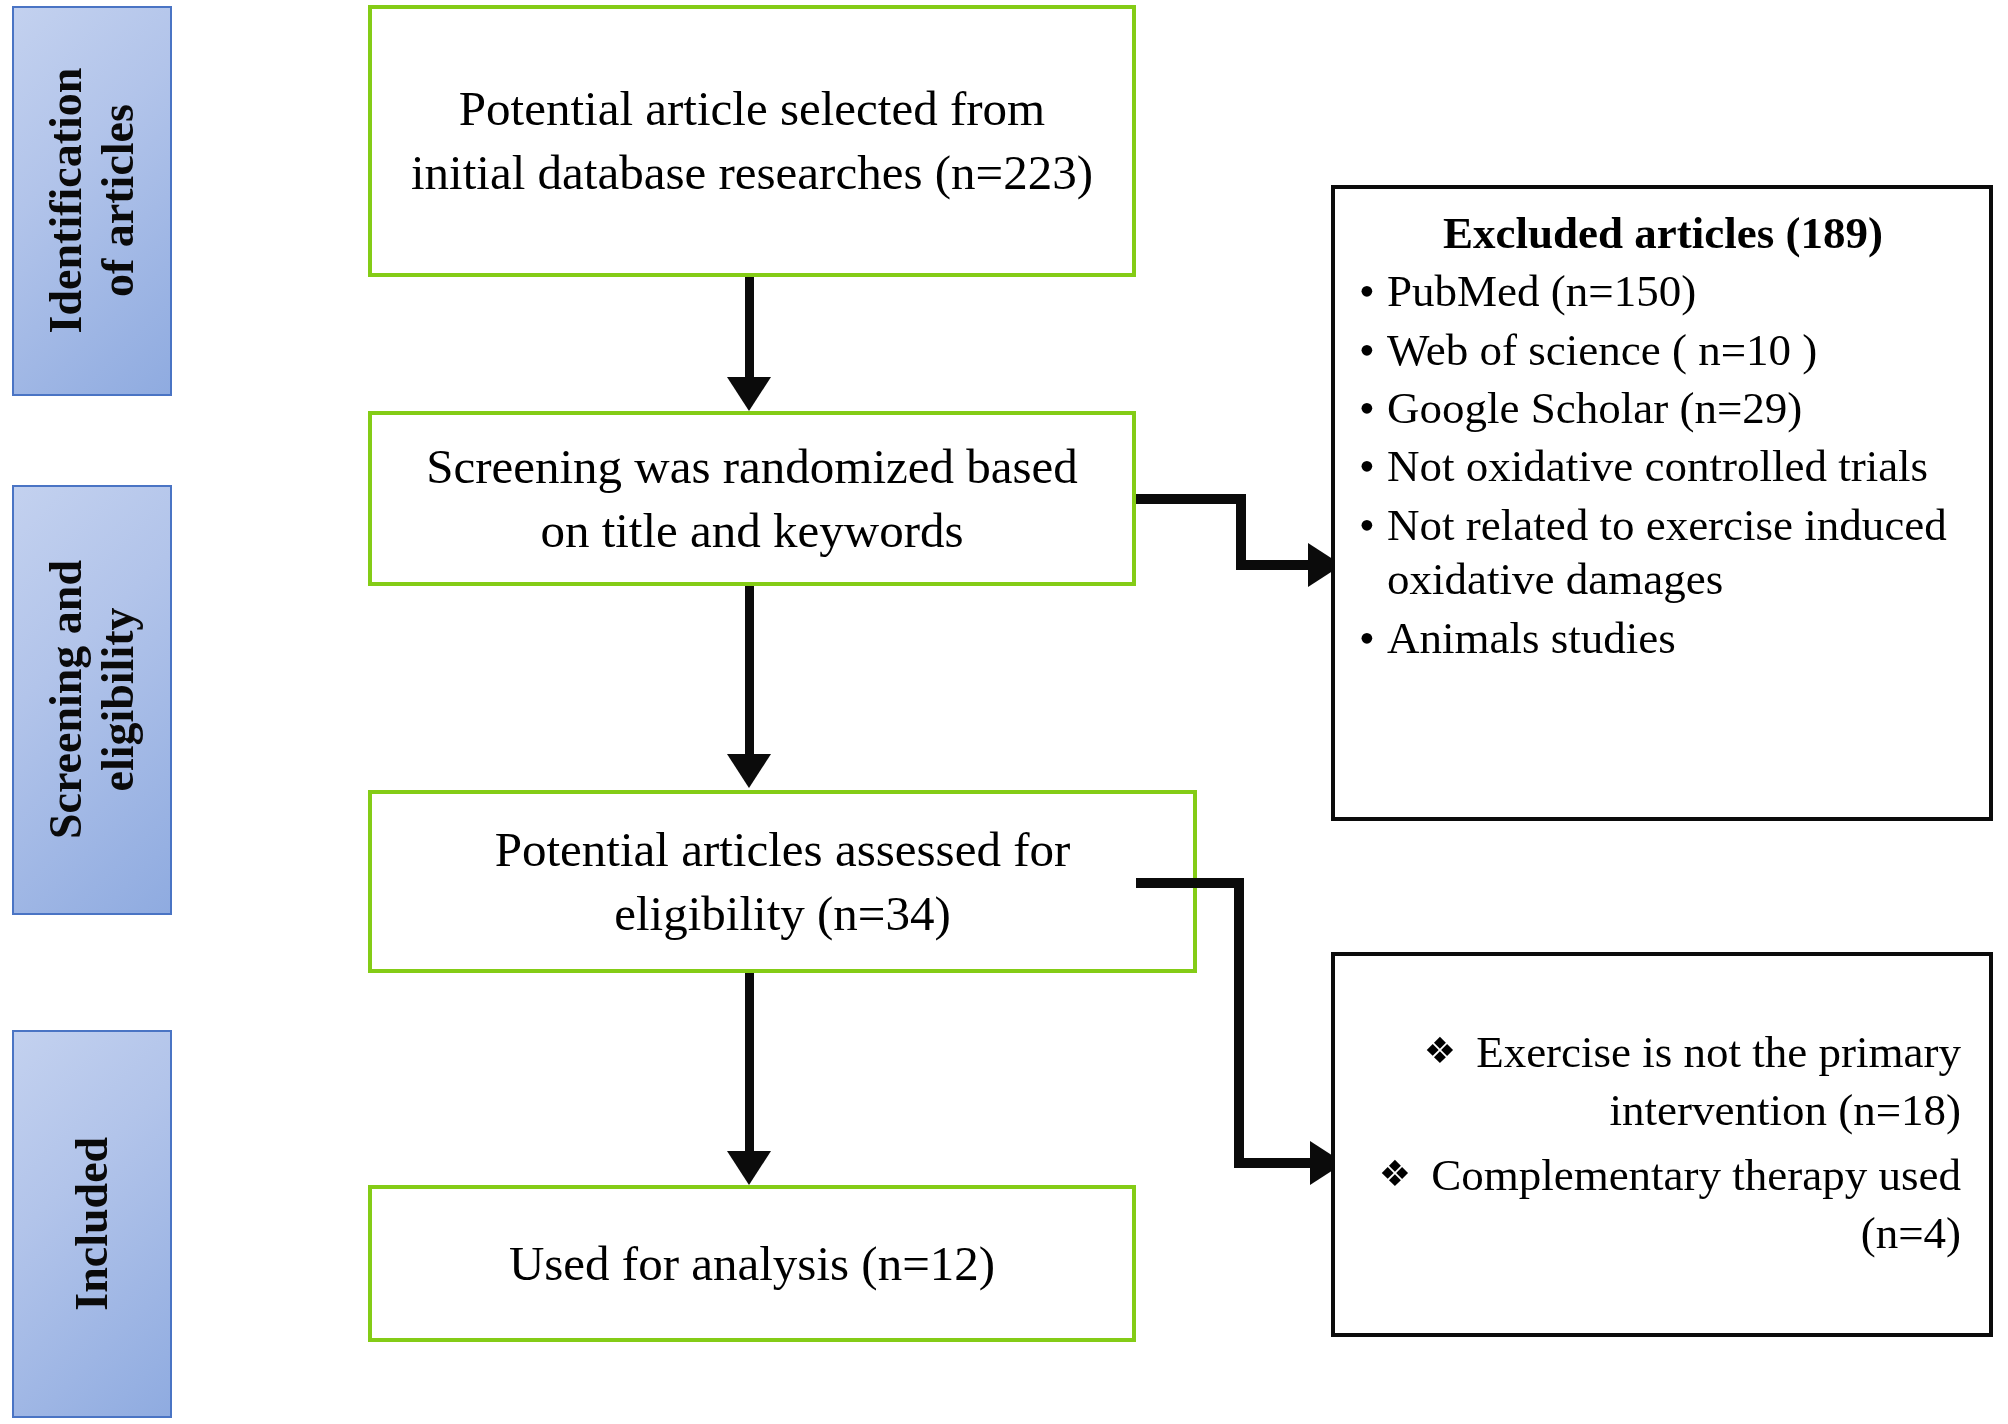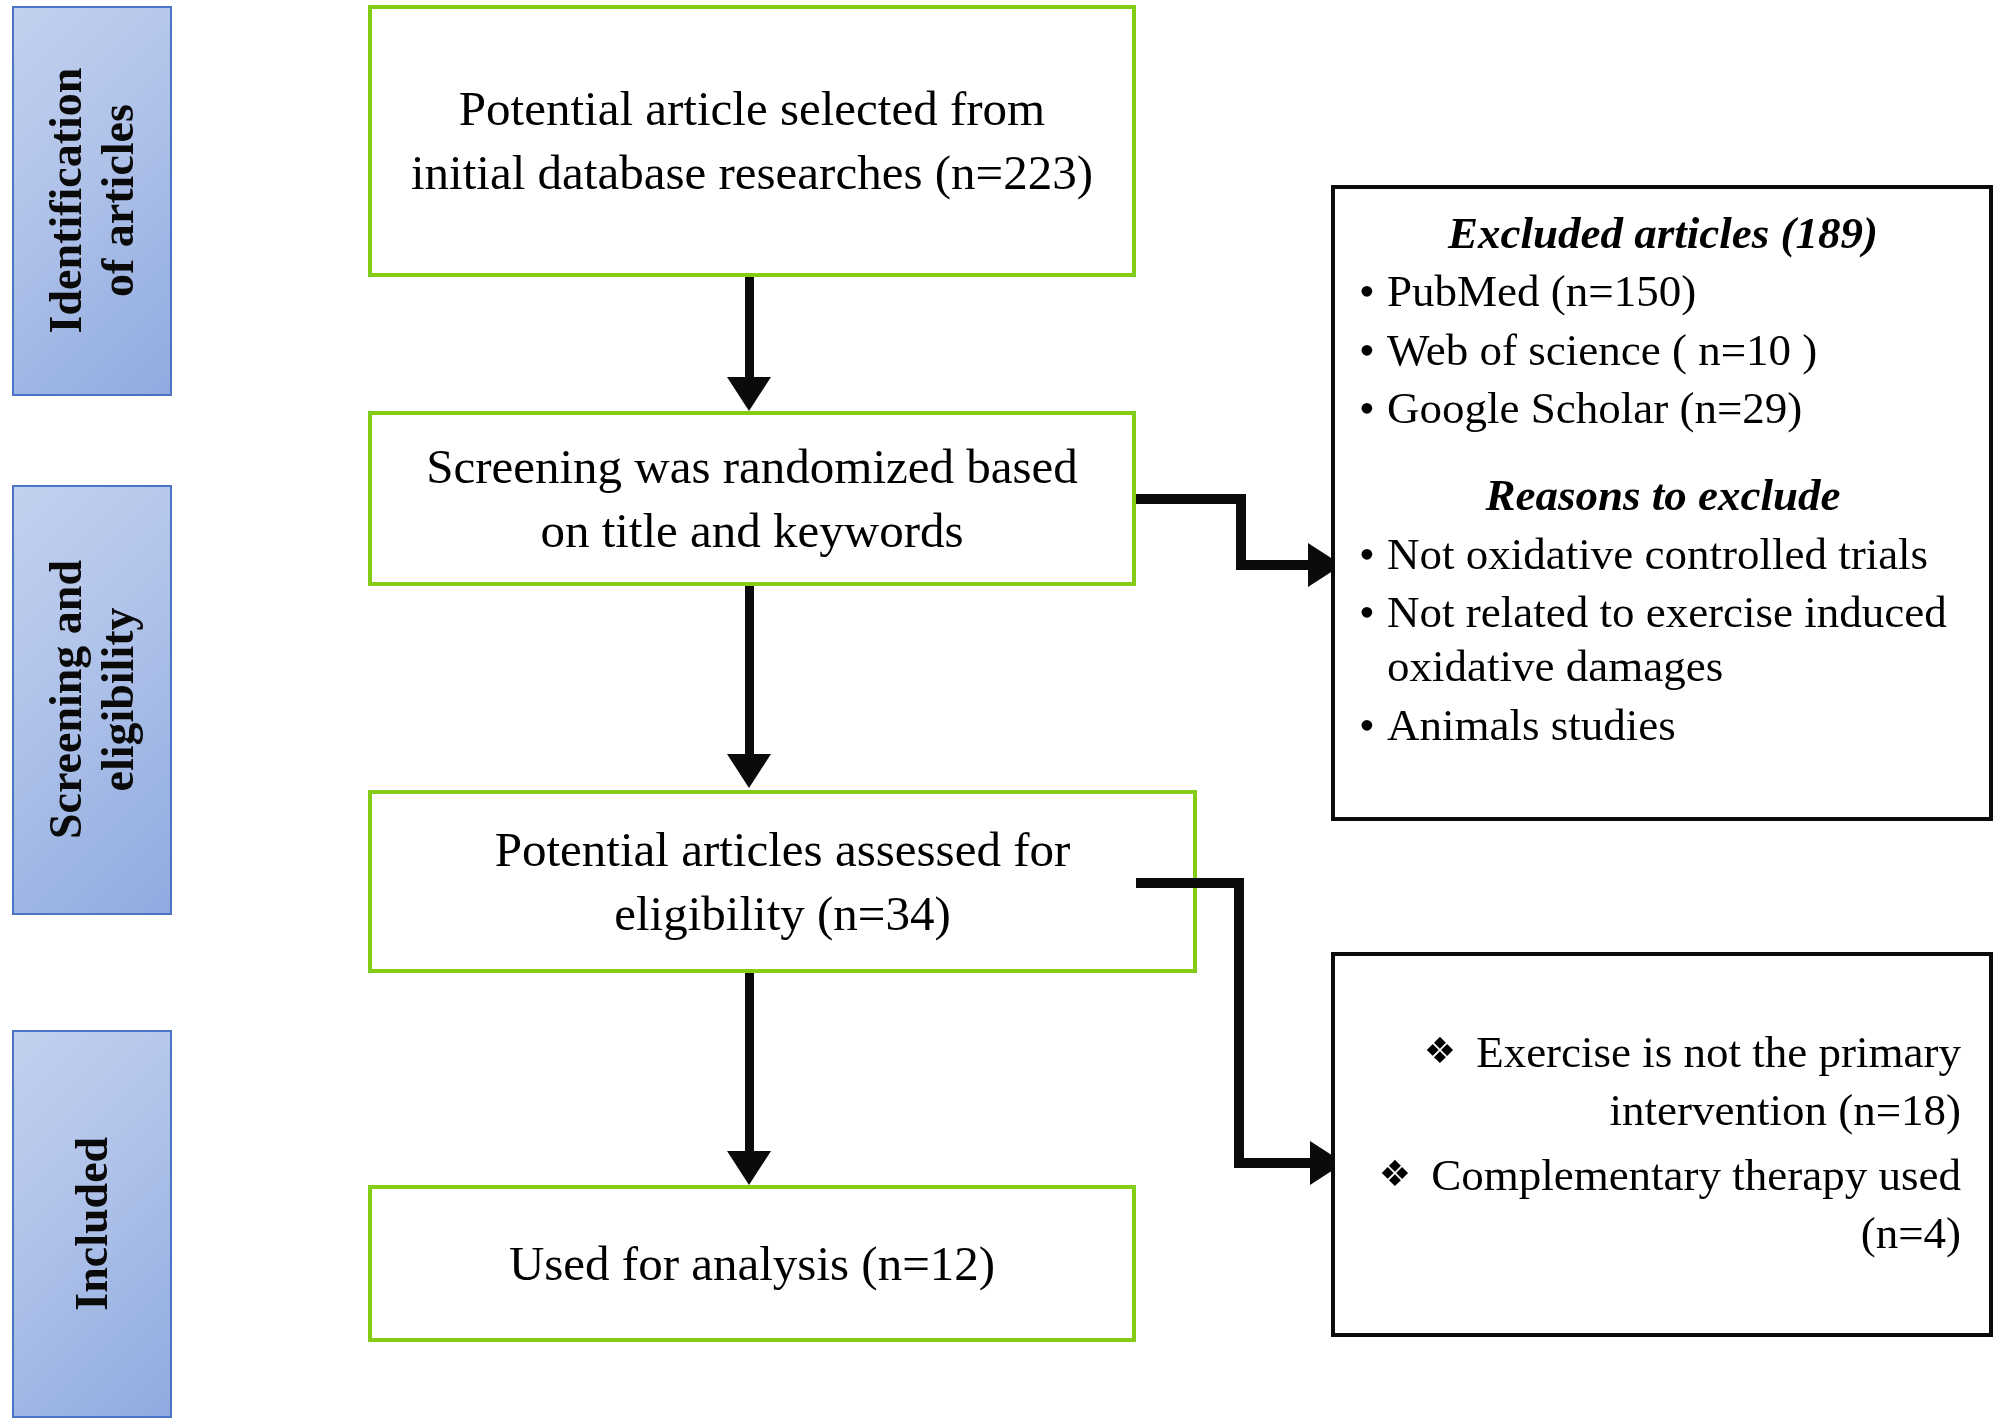--- a/index.html
+++ b/index.html
@@ -64,21 +64,20 @@
     border: 4px solid #0b0b0b;
     box-sizing: border-box;
     padding: 12px 20px 10px 22px;
   }
   .side-head {
     font-weight: bold;
     font-size: 45px;
     line-height: 1.18;
     text-align: center;
     margin: 6px 0 2px 0;
-    font-style: italic;
   }
   .side-head.second { margin-top: 34px; }
   ul.bullets {
     list-style: none;
     margin: 0;
     padding: 0;
   }
   ul.bullets li {
     font-size: 45px;
     line-height: 1.21;
@@ -202,21 +201,20 @@
   <div class="hline" style="left:1234px; top:1158px; width:90px; height:10px;"></div>
   <div class="arrow-right" style="left:1310px; top:1141px;"></div>
 
   <div class="side-box" style="left:1331px; top:185px; width:662px; height:636px;">
     <div class="side-head">Excluded articles (189)</div>
     <ul class="bullets">
       <li>PubMed (n=150)</li>
       <li>Web of science ( n=10 )</li>
       <li>Google Scholar (n=29)</li>
     </ul>
-    <div class="side-head second">Reasons to exclude</div>
     <ul class="bullets">
       <li>Not oxidative controlled trials</li>
       <li>Not related to exercise induced oxidative damages</li>
       <li>Animals studies</li>
     </ul>
   </div>
 
   <div class="side-box" style="left:1331px; top:952px; width:662px; height:385px;">
     <div class="dia-wrap">
       <ul class="dia">

